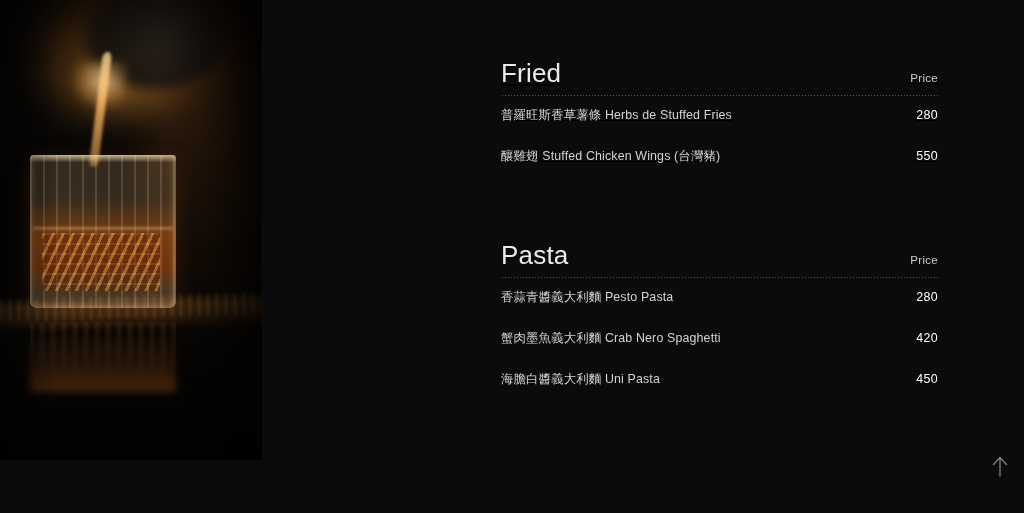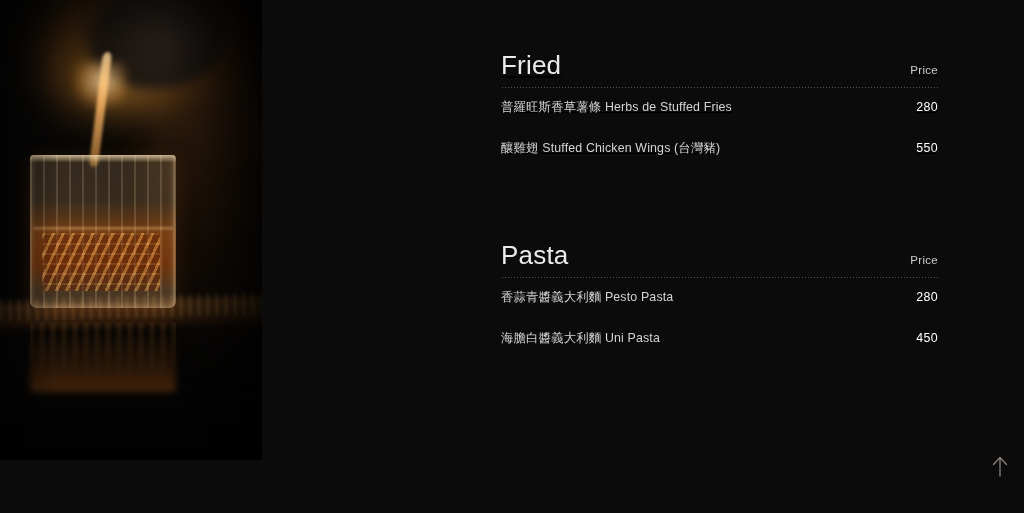--- a/index.html
+++ b/index.html
@@ -230,21 +230,21 @@
         <div class="glass-rim"></div>
       </div>
       <div class="reflection"></div>
       <div class="reflection-streaks"></div>
       <div class="photo-vignette"></div>
     </div>
   </div>
 
   <div class="menu">
 
-    <div class="section" style="top:52px;text-decoration:underline;">
+    <div class="section" style="top:60px;text-decoration:underline;">
       <div class="section-head">
         <div class="section-title">Fried</div>
         <div class="price-label">Price</div>
       </div>
       <div class="divider"></div>
       <div class="items">
         <div class="item">
           <span class="item-name">普羅旺斯香草薯條 Herbs de Stuffed Fries</span>
           <span class="item-price">280</span>
         </div>
@@ -258,20 +258,24 @@
     <div class="section" style="top:242px;">
       <div class="section-head">
         <div class="section-title">Pasta</div>
         <div class="price-label">Price</div>
       </div>
       <div class="divider"></div>
       <div class="items">
         <div class="item">
           <span class="item-name">香蒜青醬義大利麵 Pesto Pasta</span>
           <span class="item-price">280</span>
+        </div>
+        <div class="item">
+          <span class="item-name">蟹肉墨魚義大利麵 Crab Nero Spaghetti</span>
+          <span class="item-price">420</span>
         </div>
         <div class="item">
           <span class="item-name">海膽白醬義大利麵 Uni Pasta</span>
           <span class="item-price">450</span>
         </div>
       </div>
     </div>
 
   </div>
 

